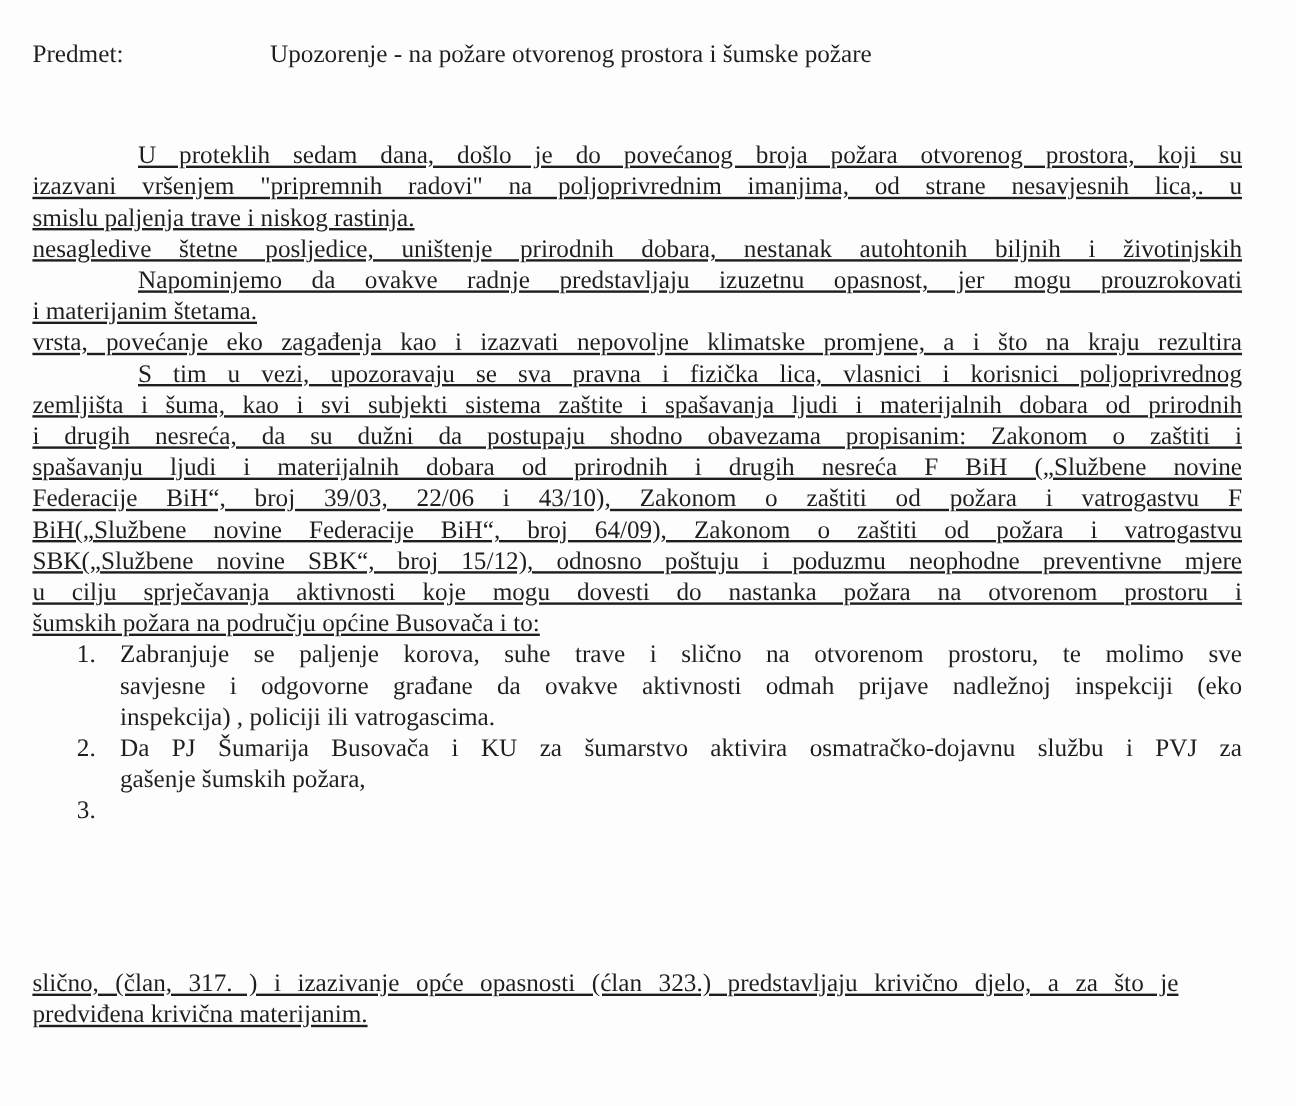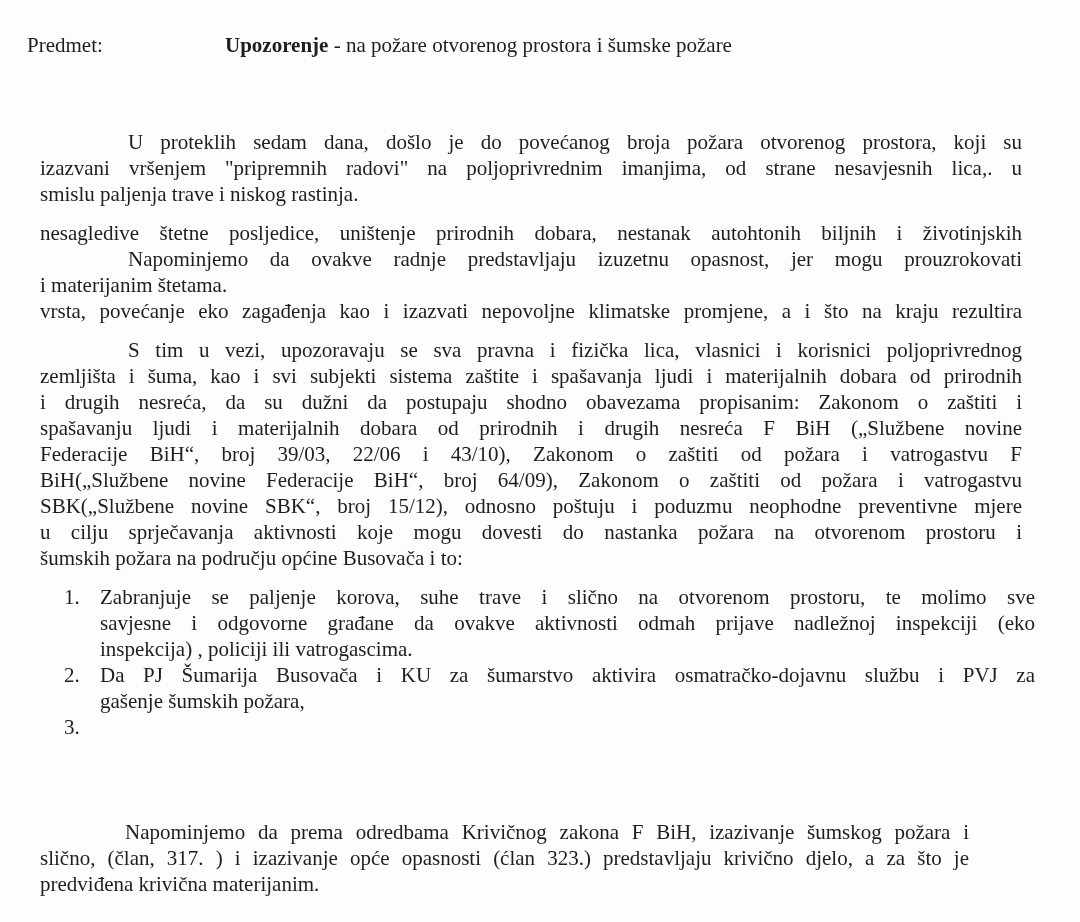--- a/index.html
+++ b/index.html
@@ -10,23 +10,23 @@
     font-family: "Liberation Serif", "DejaVu Serif", serif;
     font-size: 21px;
     position: relative;
   }
   .page { position: absolute; left: 27px; top: 0; width: 1008px; }
   .subject {
     position: absolute; top: 32px; left: 0; width: 1040px;
     white-space: nowrap; line-height: 26px;
   }
   .subject .label { display: inline-block; width: 198px; }
-  .subject .bold { font-weight: bold; }
+  .subject .bold { font-weight: normal; }
   .body { position: absolute; top: 116px; left: 0; width: 1008px; line-height: 26px; }
-  .para { margin: 13px; text-align: justify; text-indent: 88px; }
+  .para { margin: 0; text-align: justify; text-indent: 88px; text-decoration: underline; }
   .line { display: block; text-align: justify; text-align-last: justify; }
   .line.last { text-align-last: left; }
   .list { margin: 0; padding: 0; list-style: none; }
   .list li { position: relative; padding-left: 73px; }
   .list .num { position: absolute; left: 37px; top: 0; }
   .closing { position: absolute; top: 806px; left: 0; width: 955px; line-height: 26px; }
   .closing .para { text-indent: 85px; }
 </style>
 </head>
 <body>
@@ -74,19 +74,18 @@
         <span class="line last">gašenje šumskih požara,</span>
       </li>
       <li>
         <span class="num">3.</span>
       </li>
     </ol>
   </div>
 
   <div class="closing">
     <p class="para">
-      <span class="line">Napominjemo da prema odredbama Krivičnog zakona  F BiH,  izazivanje šumskog požara i</span>
       <span class="line" style="text-indent:0">slično, (član, 317. ) i izazivanje opće opasnosti (ćlan 323.)  predstavljaju krivično djelo,  a za što je</span>
       <span class="line last" style="text-indent:0">predviđena krivična materijanim.</span>
     </p>
   </div>
 
 </div>
 
 </body></html>

